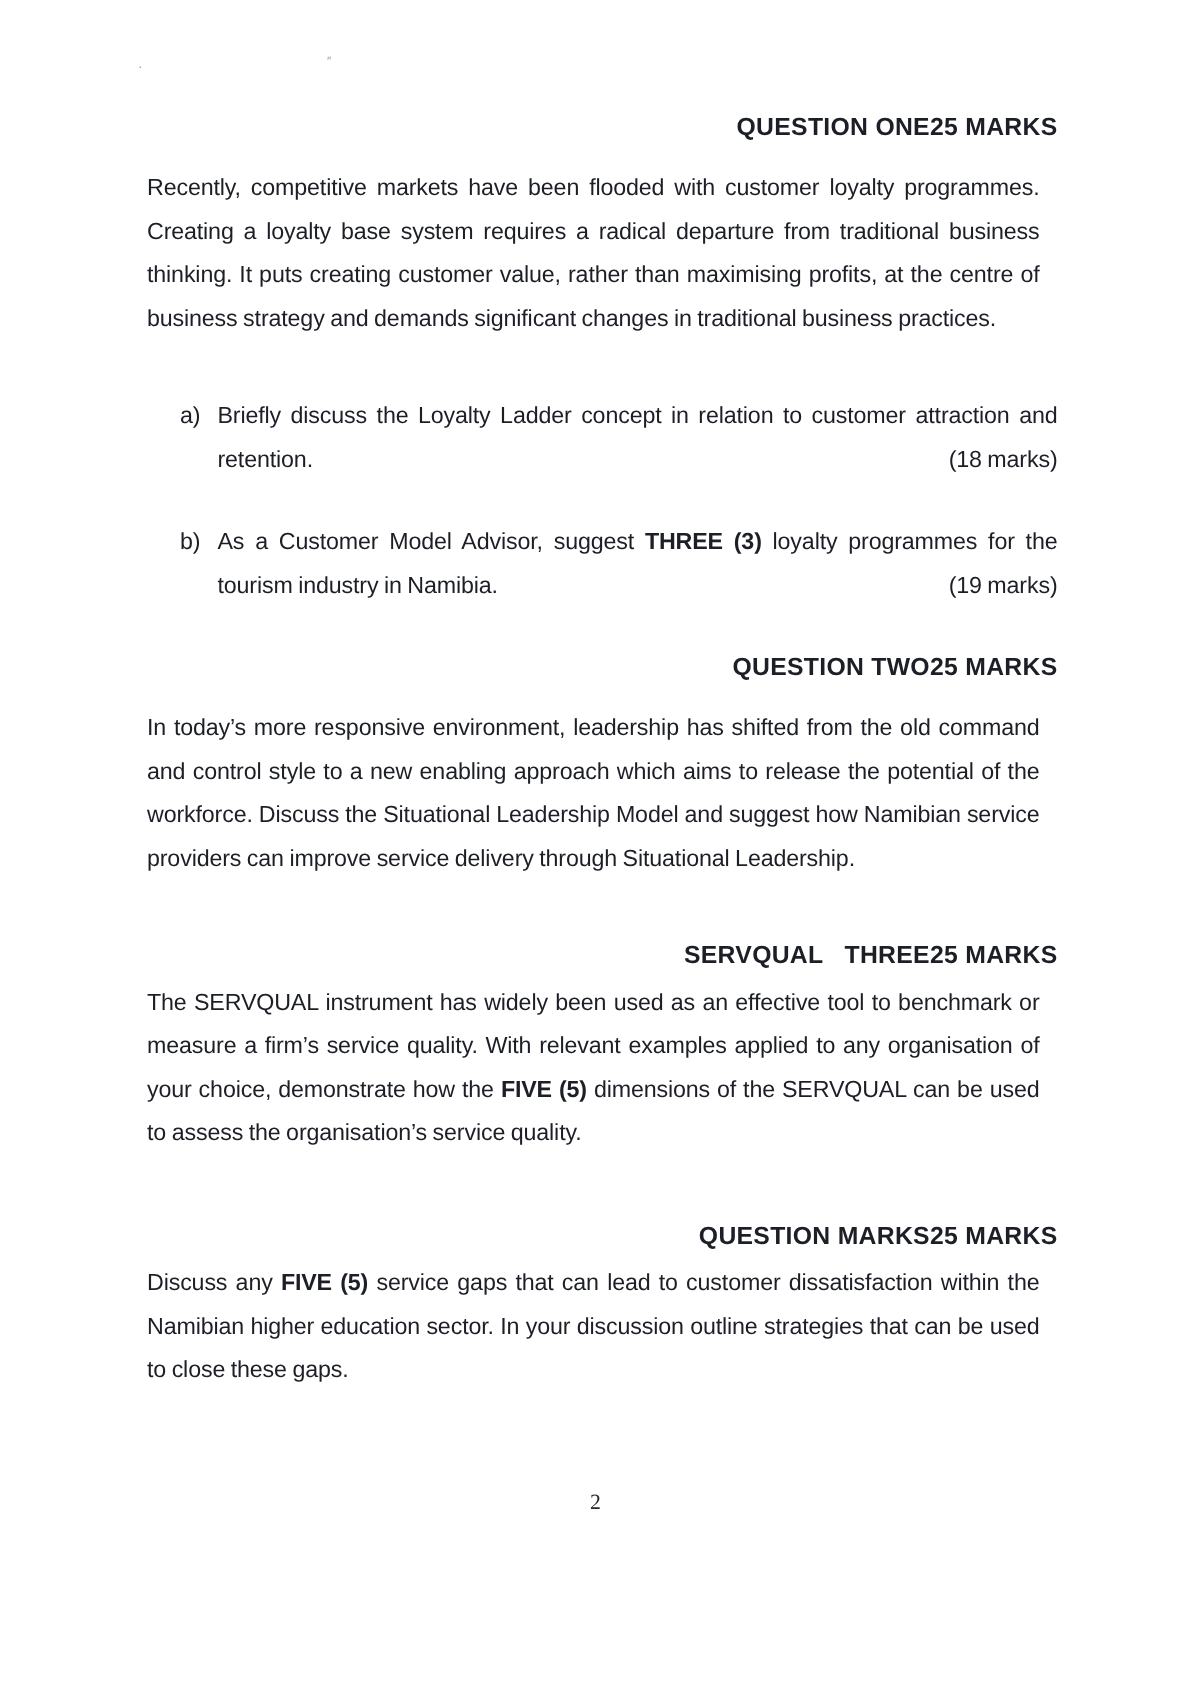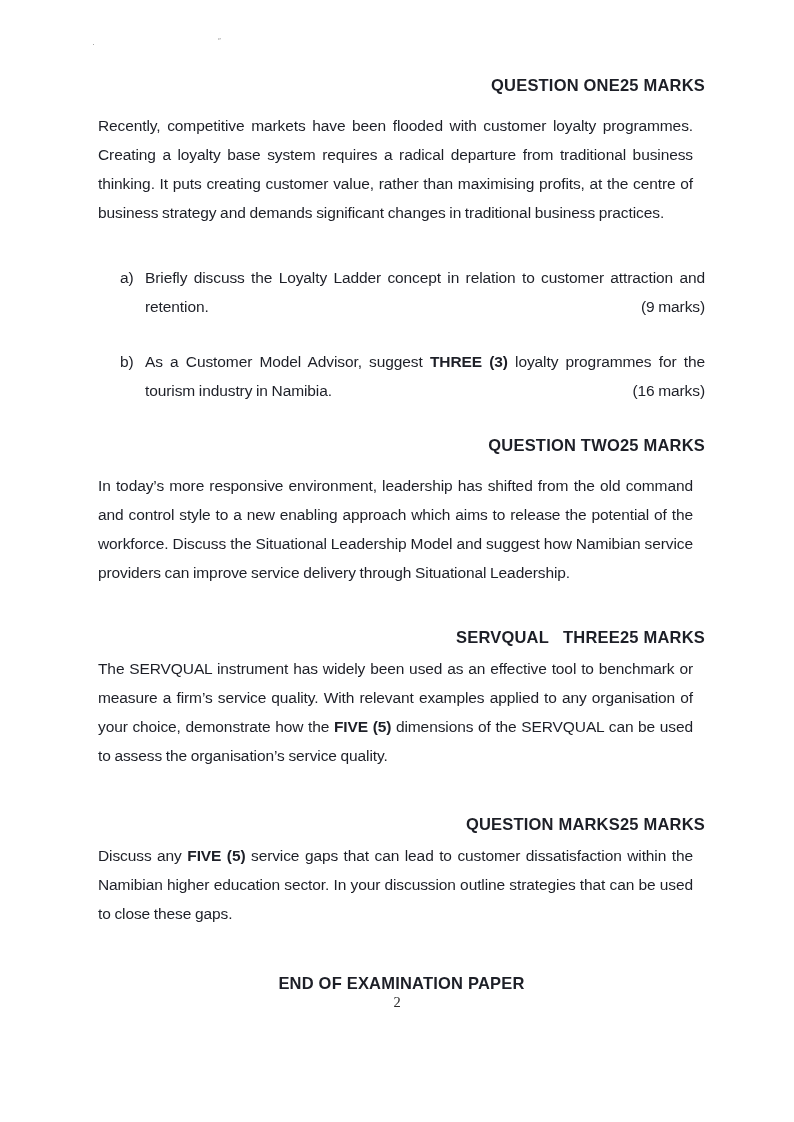--- a/index.html
+++ b/index.html
@@ -88,29 +88,29 @@
     <header class="q-head">
       <span class="q-title">QUESTION ONE</span>
       <span class="q-marks">25 MARKS</span>
     </header>
     <p class="body-par">Recently, competitive markets have been flooded with customer loyalty programmes. Creating a loyalty base system requires a radical departure from traditional business thinking. It puts creating customer value, rather than maximising profits, at the centre of business strategy and demands significant changes in traditional business practices.</p>
 
     <div class="subq subq-a">
       <span class="subq-label">a)</span>
       <div class="subq-body">
         <span><span>Briefly discuss the Loyalty Ladder concept in relation to customer attraction and retention.</span></span>
-        <span class="sub-marks">(9 marks)</span>
+        <span class="sub-marks">(18 marks)</span>
       </div>
     </div>
 
     <div class="subq subq-b">
       <span class="subq-label">b)</span>
       <div class="subq-body">
         <span><span>As a Customer Model Advisor, suggest </span><span class="seg-bold">THREE (3)</span><span> loyalty programmes for the tourism industry in Namibia.</span></span>
-        <span class="sub-marks">(16 marks)</span>
+        <span class="sub-marks">(19 marks)</span>
       </div>
     </div>
   </section>
 
   <section class="sec-q2">
     <header class="q-head">
       <span class="q-title">QUESTION TWO</span>
       <span class="q-marks">25 MARKS</span>
     </header>
     <p class="body-par">In today’s more responsive environment, leadership has shifted from the old command and control style to a new enabling approach which aims to release the potential of the workforce. Discuss the Situational Leadership Model and suggest how Namibian service providers can improve service delivery through Situational Leadership.</p>
@@ -125,17 +125,16 @@
   </section>
 
   <section class="sec-q4">
     <header class="q-head">
       <span class="q-title">QUESTION MARKS</span>
       <span class="q-marks">25 MARKS</span>
     </header>
     <p class="body-par tight"><span>Discuss any </span><span class="seg-bold">FIVE (5)</span><span> service gaps that can lead to customer dissatisfaction within the Namibian higher education sector. In your discussion outline strategies that can be used to close these gaps.</span></p>
   </section>
 
-  <div class="end-note">END OF EXAMINATION PAPER</div>
 
   <div class="page-number">2</div>
 
 </div>
 
 </body></html>

